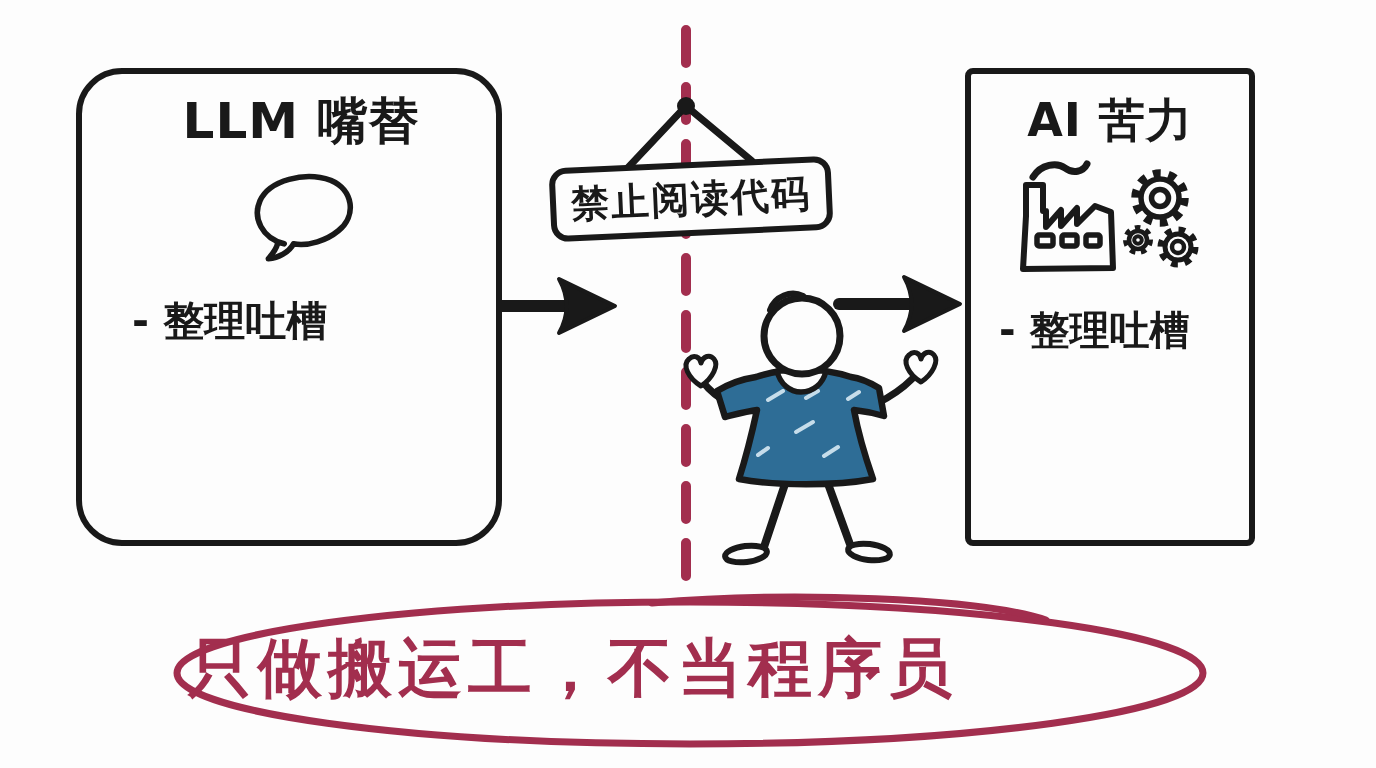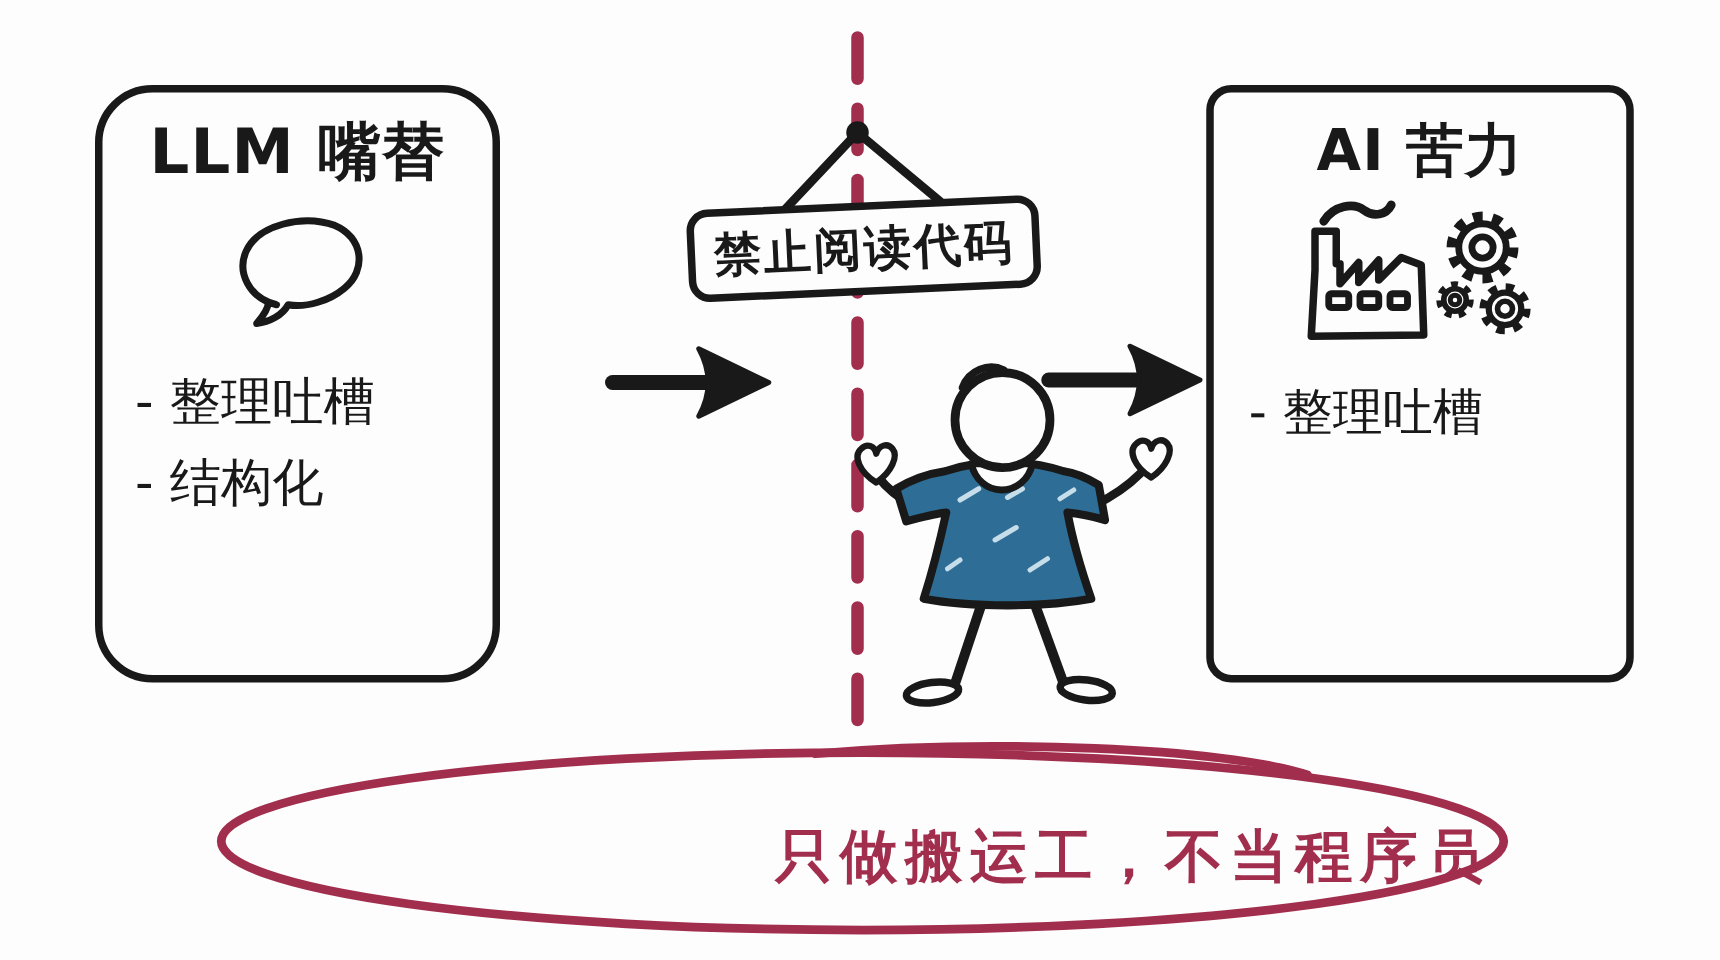--- a/index.html
+++ b/index.html
@@ -21,45 +21,45 @@
   .fill-ink{fill:var(--ink-black);}
   .stroke-red{stroke:var(--accent-red);}
   .fill-paper{fill:var(--paper-white);}
   .fill-shirt{fill:var(--shirt-blue);}
   .panel{
     position:absolute;box-sizing:border-box;
     background:var(--paper-white);
     border:6px solid var(--ink-black);
     display:flex;flex-direction:column;align-items:center;
   }
-  .panel-left{left:76px;top:68px;width:324px;height:478px;border-radius:46px;}
-  .panel-right{left:965px;top:68px;width:342px;height:478px;border-radius:20px;}
+  .panel-left{left:76px;top:68px;width:426px;height:478px;border-radius:46px;padding-left:24px;}
+  .panel-right{left:965px;top:68px;width:290px;height:478px;border-radius:8px;}
   .panel-title{
     font-weight:700;letter-spacing:1px;white-space:nowrap;
   }
   .panel-left .panel-title{font-size:50px;margin-top:14px;}
   .panel-right .panel-title{font-size:46px;margin-top:16px;}
   .panel-list{
-    align-self:flex-start;font-weight:400;white-space:nowrap;
+    align-self:flex-start;font-weight:700;white-space:nowrap;
   }
   .panel-left .panel-list{margin:24px 0 0 26px;font-size:41px;line-height:65px;}
   .panel-right .panel-list{margin:12px 0 0 28px;font-size:40px;line-height:64px;}
   .bubble-icon{margin-top:6px;}
   .factory-icon{margin-top:4px;}
   .sign{
     position:absolute;left:550px;top:162px;width:282px;height:74px;
     box-sizing:border-box;background:var(--paper-white);
     border:6px solid var(--ink-black);border-radius:17px;
     transform:rotate(-2.6deg);transform-origin:50% 50%;
     display:flex;align-items:center;justify-content:center;
     font-size:38px;font-weight:700;letter-spacing:2px;white-space:nowrap;
   }
   .slogan{
-    position:absolute;left:188px;top:662px;width:1004px;
-    text-align:right;font-size:46px;font-weight:700;letter-spacing:6px;
+    position:absolute;left:188px;top:636px;width:1004px;
+    text-align:left;font-size:64px;font-weight:700;letter-spacing:6px;
     color:var(--accent-red);white-space:nowrap;line-height:1;
   }
 </style>
 </head>
 <body>
 
 <div class="canvas">
 
   <svg class="scene" width="1376" height="768" viewBox="0 0 1376 768">
 
@@ -126,21 +126,20 @@
 
   <div class="panel panel-left">
     <div class="panel-title">LLM 嘴替</div>
     <svg class="bubble-icon" width="112" height="104" viewBox="0 0 120 110">
       <path d="M 42 88 C 18 82, 8 60, 16 42 C 26 20, 64 10, 92 20
                C 116 30, 120 58, 100 74 C 88 84, 68 91, 52 88
                C 47 97, 36 103, 25 104 C 31 97, 35 91, 35 86 Z" class="fill-paper stroke-ink" stroke-width="6" stroke-linejoin="round"></path>
     </svg>
     <div class="panel-list">
       <div>- 整理吐槽</div>
-      <div>- 结构化</div>
     </div>
   </div>
 
   <div class="sign">
     <span>禁止阅读代码</span>
   </div>
 
   <div class="panel panel-right">
     <div class="panel-title">AI 苦力</div>
     <svg class="factory-icon" width="230" height="130" viewBox="0 0 230 130">

